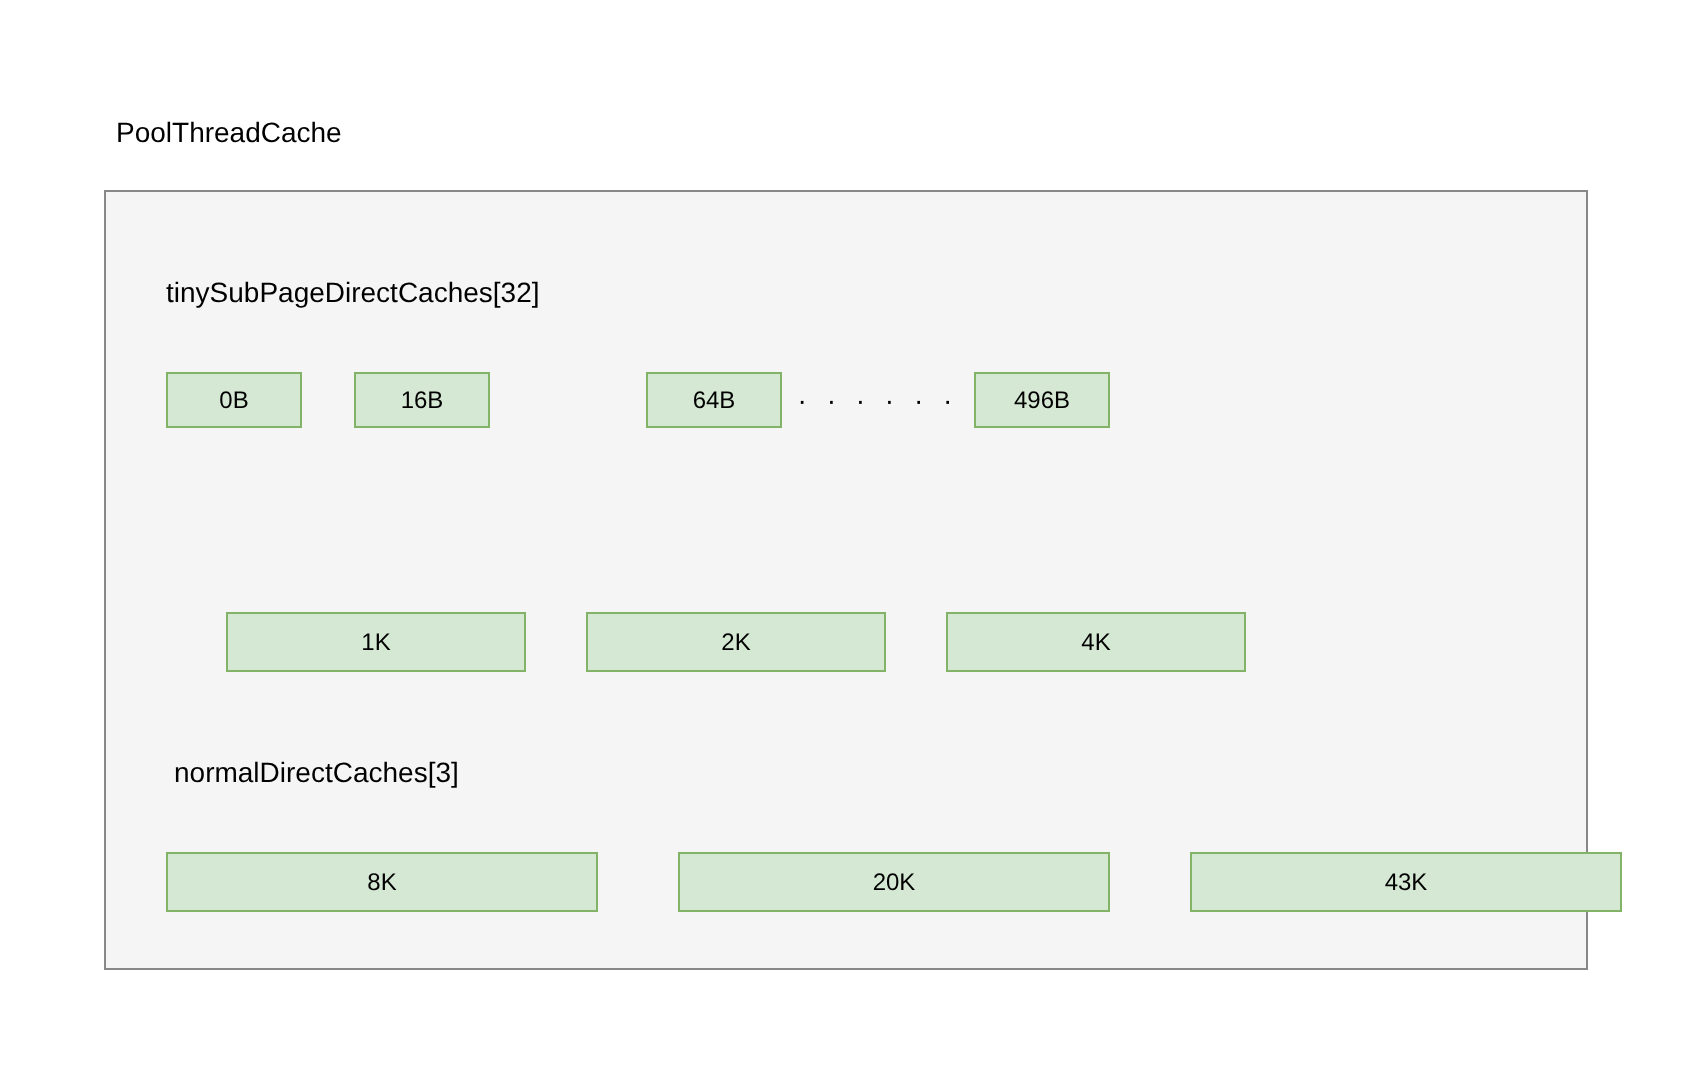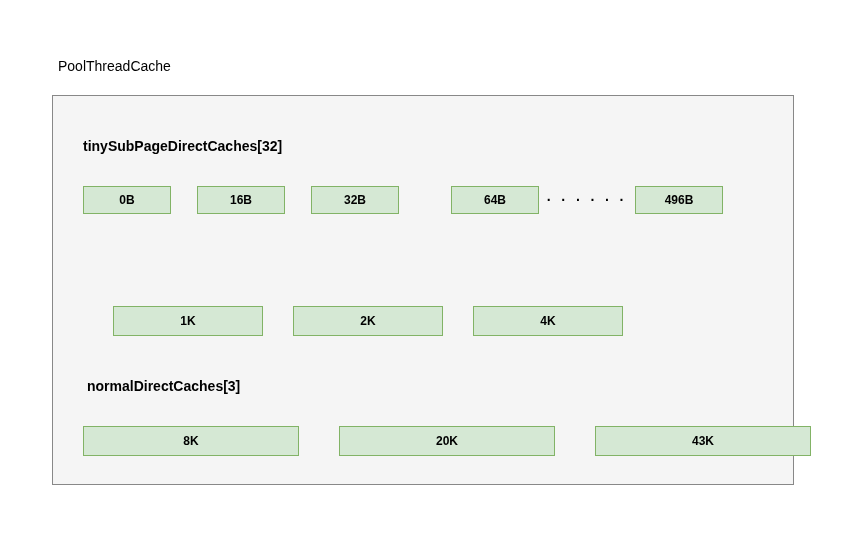--- a/index.html
+++ b/index.html
@@ -20,40 +20,39 @@
     font-size: 14px;
   }
   .container {
     position: absolute;
     left: 52px;
     top: 95px;
     width: 742px;
     height: 390px;
     border: 1px solid #888;
     background: #f5f5f5;
-    font-weight: bold;
   }
   .section-label {
     font-size: 14px;
     position: absolute;
   }
   .row {
     position: absolute;
     display: flex;
     align-items: center;
   }
   .cell {
     background: #d5e8d4;
     border: 1px solid #82b366;
     display: flex;
     align-items: center;
     justify-content: center;
     font-size: 12px;
   }
-  .tiny-cell { width: 88px; height: 28px; }
+  .tiny-cell { width: 68px; height: 28px; }
   .tiny-gap { width: 26px; }
   .small-cell { width: 150px; height: 30px; }
   .small-gap { width: 30px; }
   .normal-cell { width: 216px; height: 30px; }
   .normal-gap { width: 40px; }
   .ellipsis {
     width: 96px;
     text-align: center;
     font-size: 14px;
     letter-spacing: 3px;
@@ -66,21 +65,20 @@
 
 <div class="container">
 
   <div class="section-label" style="left:30px; top:42px;">tinySubPageDirectCaches[32]</div>
 
   <div class="row" style="left:30px; top:90px;">
     <div class="cell tiny-cell">0B</div>
     <div class="tiny-gap"></div>
     <div class="cell tiny-cell">16B</div>
     <div class="tiny-gap"></div>
-    <div class="cell tiny-cell">32B</div>
     <div class="tiny-gap"></div>
     <div class="tiny-gap"></div>
     <div class="cell tiny-cell">64B</div>
     <div class="ellipsis">· · · · · ·</div>
     <div class="cell tiny-cell">496B</div>
   </div>
 
 
   <div class="row" style="left:30px; top:210px;">
     <div class="small-gap"></div>

